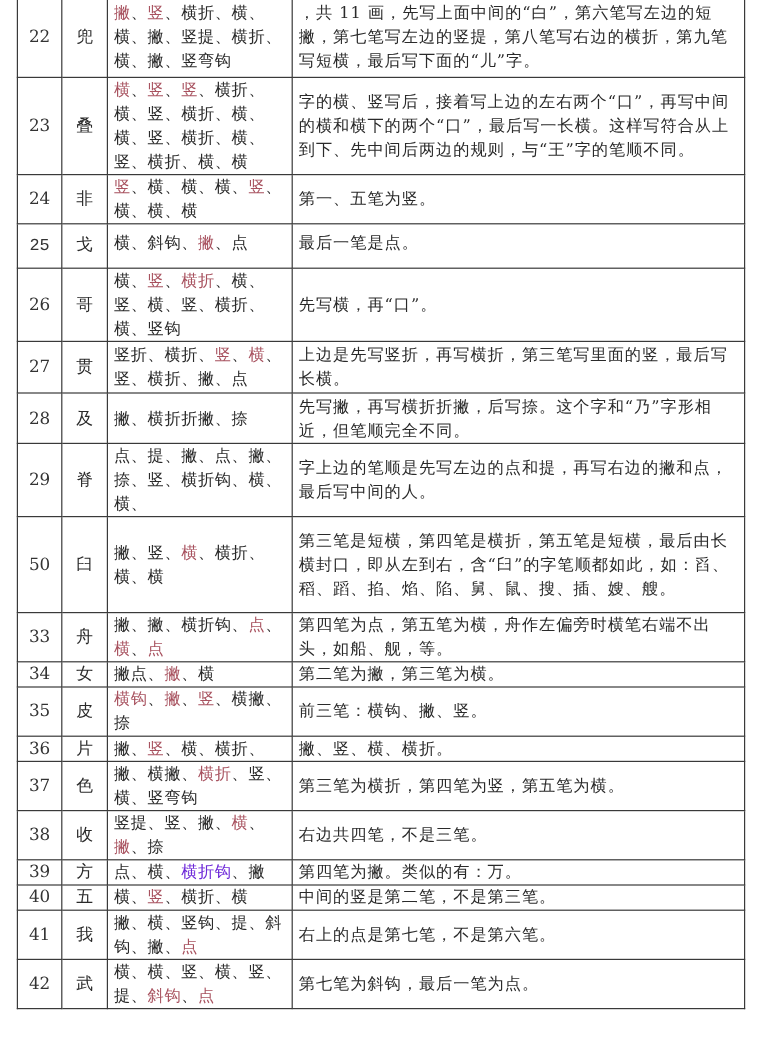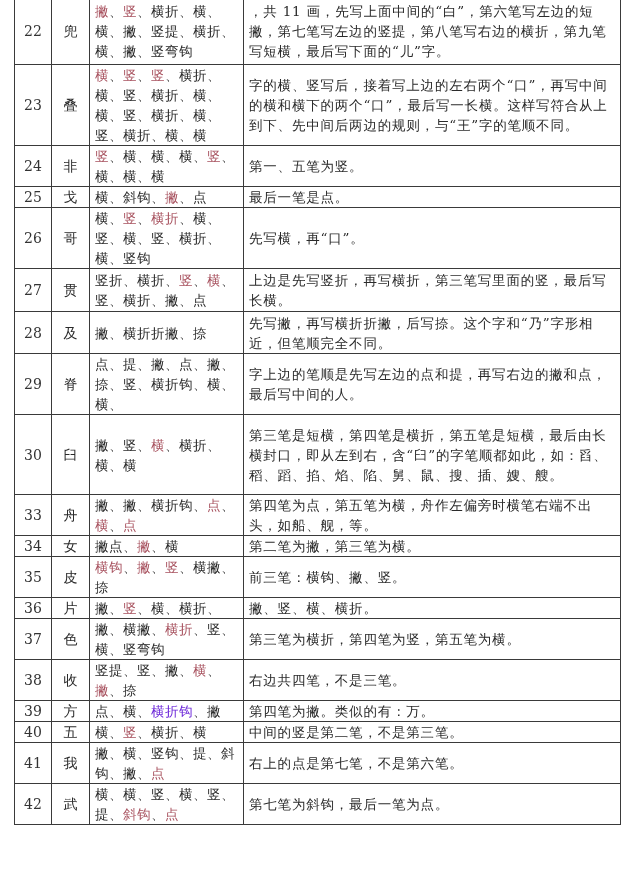--- a/index.html
+++ b/index.html
@@ -36,21 +36,21 @@
         <td class="ch">叠</td>
         <td class="strokes"><span class="red" style="color: rgb(168, 82, 95);">横</span><span>、</span><span class="red" style="color: rgb(168, 82, 95);">竖</span><span>、</span><span class="red" style="color: rgb(168, 82, 95);">竖</span><span>、横折、横、竖、横折、横、横、竖、横折、横、竖、横折、横、横</span></td>
         <td class="note">字的横、竖写后，接着写上边的左右两个“口”，再写中间的横和横下的两个“口”，最后写一长横。这样写符合从上到下、先中间后两边的规则，与“王”字的笔顺不同。</td>
       </tr>
       <tr style="height: 39px;">
         <td class="num">24</td>
         <td class="ch">非</td>
         <td class="strokes"><span class="red" style="color: rgb(168, 82, 95);">竖</span><span>、横、横、横、</span><span class="red" style="color: rgb(168, 82, 95);">竖</span><span>、横、横、横</span></td>
         <td class="note">第一、五笔为竖。</td>
       </tr>
-      <tr style="height: 21px;">
+      <tr style="height: 37px; font-family: Liberation Mono, monospace;">
         <td class="num">25</td>
         <td class="ch">戈</td>
         <td class="strokes"><span>横、斜钩、</span><span class="red" style="color: rgb(168, 82, 95);">撇</span><span>、点</span></td>
         <td class="note">最后一笔是点。</td>
       </tr>
       <tr style="height: 57px;">
         <td class="num">26</td>
         <td class="ch">哥</td>
         <td class="strokes"><span>横、</span><span class="red" style="color: rgb(168, 82, 95);">竖</span><span>、</span><span class="red" style="color: rgb(168, 82, 95);">横折</span><span>、横、竖、横、竖、横折、横、竖钩</span></td>
         <td class="note">先写横，再“口”。</td>
@@ -67,21 +67,21 @@
         <td class="strokes"><span>撇、横折折撇、捺</span></td>
         <td class="note">先写撇，再写横折折撇，后写捺。这个字和“乃”字形相近，但笔顺完全不同。</td>
       </tr>
       <tr style="height: 61px;">
         <td class="num">29</td>
         <td class="ch">脊</td>
         <td class="strokes"><span>点、提、撇、点、撇、捺、竖、横折钩、横、横、</span></td>
         <td class="note">字上边的笔顺是先写左边的点和提，再写右边的撇和点，最后写中间的人。</td>
       </tr>
       <tr style="height: 80px;">
-        <td class="num">30</td>
+        <td class="num">50</td>
         <td class="ch">臼</td>
         <td class="strokes"><span>撇、竖、</span><span class="red" style="color: rgb(168, 82, 95);">横</span><span>、横折、横、横</span></td>
         <td class="note">第三笔是短横，第四笔是横折，第五笔是短横，最后由长横封口，即从左到右，含“臼”的字笔顺都如此，如：舀、稻、蹈、掐、焰、陷、舅、鼠、搜、插、嫂、艘。</td>
       </tr>
       <tr style="height: 41px;">
         <td class="num">33</td>
         <td class="ch">舟</td>
         <td class="strokes"><span>撇、撇、横折钩、</span><span class="red" style="color: rgb(168, 82, 95);">点</span><span>、</span><span class="red" style="color: rgb(168, 82, 95);">横</span><span>、</span><span class="red" style="color: rgb(168, 82, 95);">点</span></td>
         <td class="note">第四笔为点，第五笔为横，舟作左偏旁时横笔右端不出头，如船、舰，等。</td>
       </tr>

